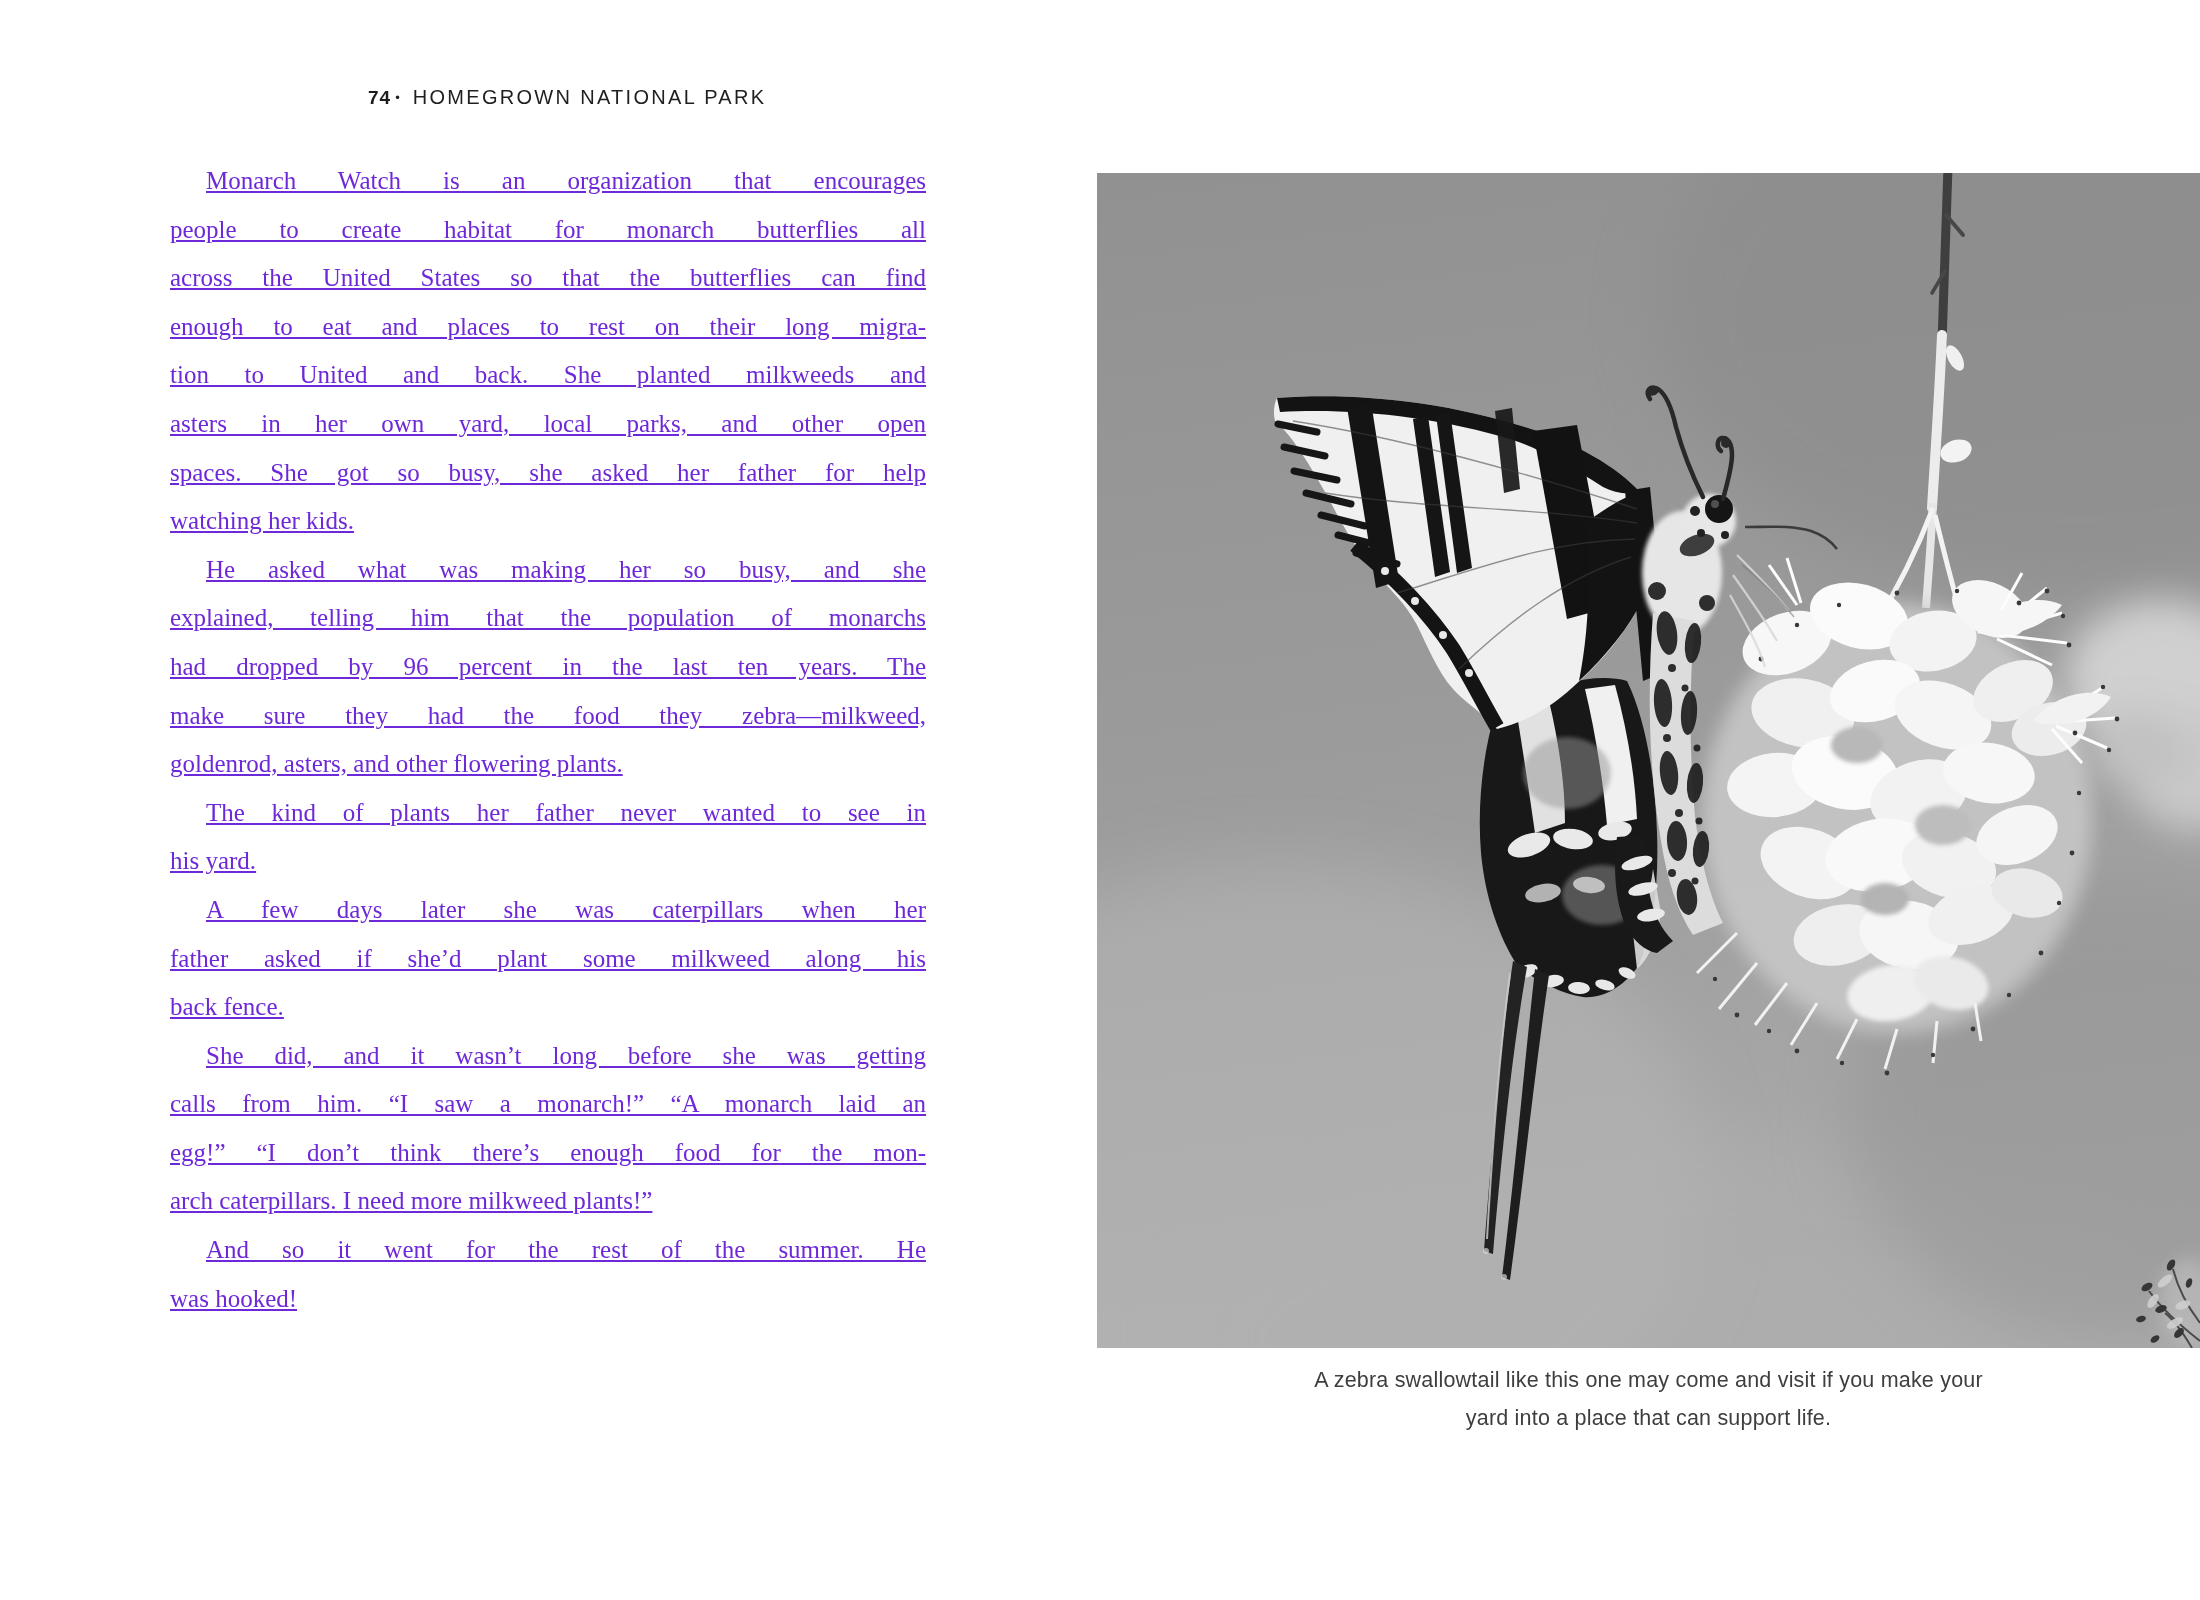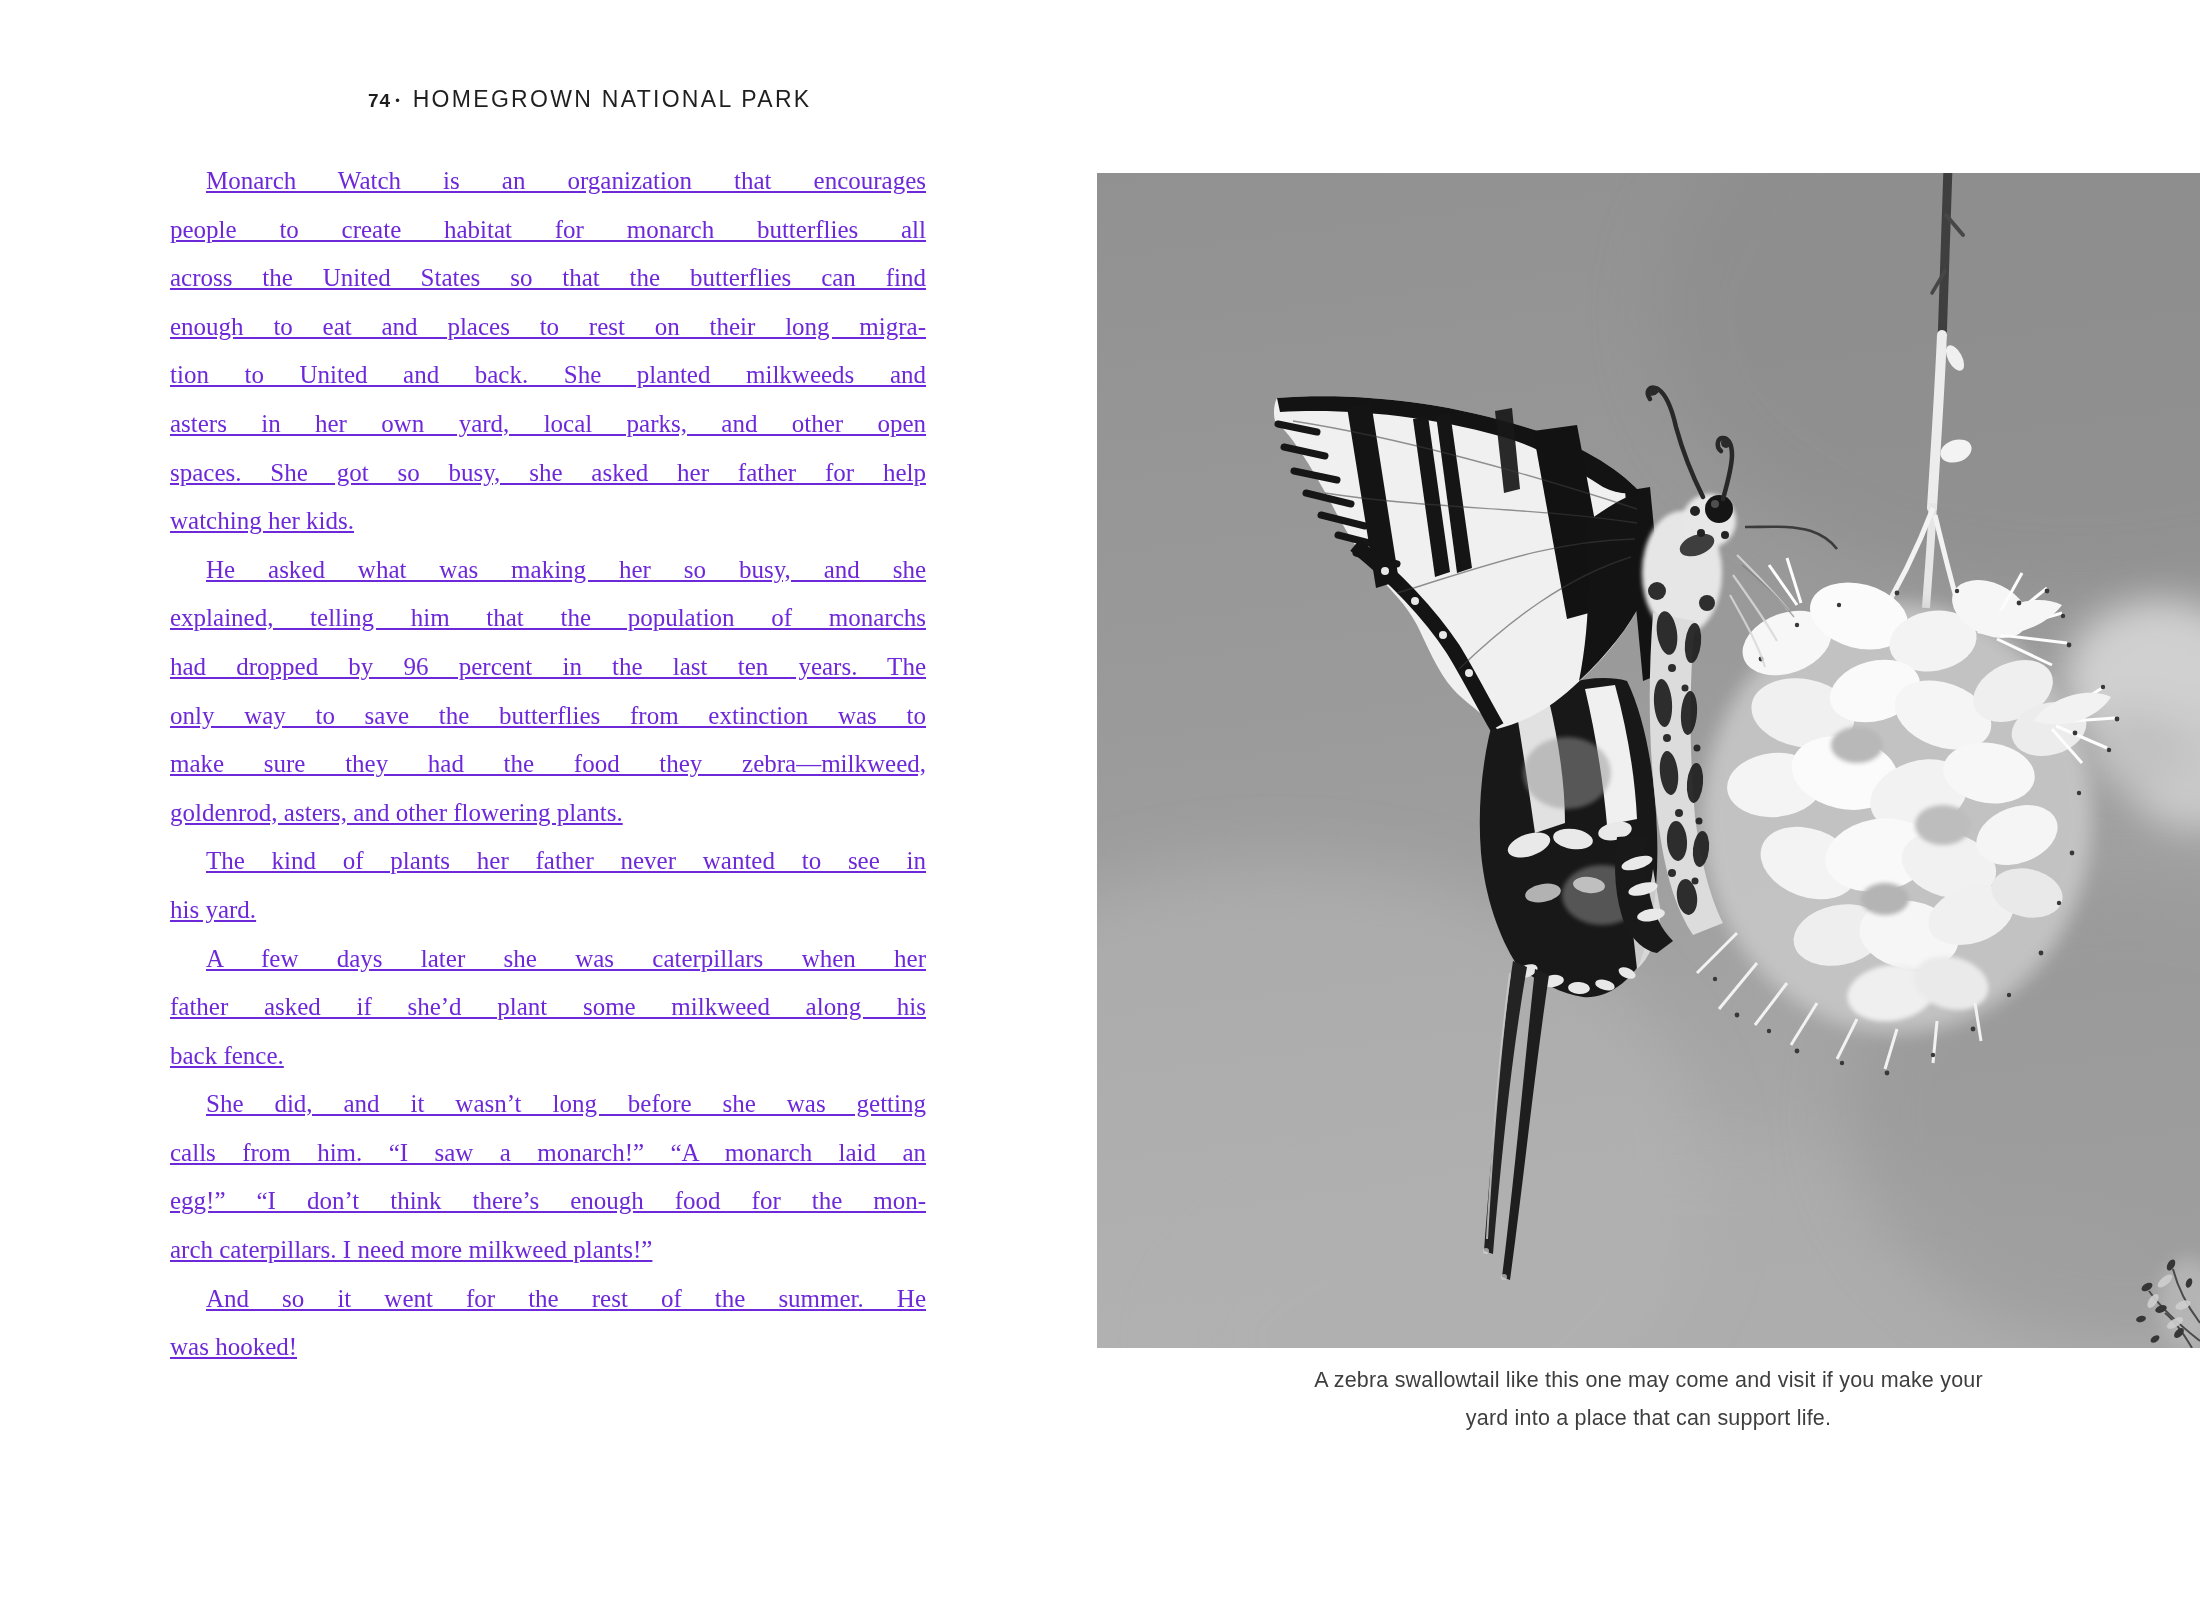--- a/index.html
+++ b/index.html
@@ -2,21 +2,21 @@
 <html><head>
 <meta charset="utf-8">
 <style>
   html,body{margin:0;padding:0;}
   body{width:2200px;height:1600px;background:#ffffff;position:relative;overflow:hidden;
        font-family:"Liberation Serif",serif;}
   .runhead{position:absolute;left:368px;top:86px;white-space:nowrap;
            font-family:"Liberation Sans",sans-serif;color:#1d1d1d;font-size:19px;}
   .runhead .num{font-weight:bold;letter-spacing:1px;margin-right:4px;}
   .runhead .sep{font-size:13px;margin-right:13px;vertical-align:2px;color:#222;}
-  .runhead .title{letter-spacing:2.3px;font-size:23px;color:#1f1f1f;}
+  .runhead .title{letter-spacing:2.3px;font-size:20px;color:#1f1f1f;}
   .bodycol{position:absolute;left:170px;top:157px;width:756px;
            font-size:25px;line-height:48.6px;color:#6d28d9;text-decoration:underline;}
   .ln{text-align:justify;text-align-last:justify;-moz-text-align-last:justify;}
   .ln.last{text-align-last:left;-moz-text-align-last:left;}
   .ln.in{text-indent:36px;}
   .photo{position:absolute;left:1097px;top:173px;width:1103px;height:1175px;}
   .photo svg{display:block;}
   .caption{position:absolute;left:1097px;top:1361px;width:1103px;text-align:center;
            font-family:"Liberation Sans",sans-serif;font-size:21.5px;line-height:38px;
            color:#3e3e3e;letter-spacing:0.2px;}
@@ -33,21 +33,20 @@
   <div class="ln">people to create habitat for monarch butterflies all</div>
   <div class="ln">across the United States so that the butterflies can find</div>
   <div class="ln">enough to eat and places to rest on their long migra-</div>
   <div class="ln">tion to United and back. She planted milkweeds and</div>
   <div class="ln">asters in her own yard, local parks, and other open</div>
   <div class="ln">spaces. She got so busy, she asked her father for help</div>
   <div class="ln last">watching her kids.</div>
   <div class="ln in">He asked what was making her so busy, and she</div>
   <div class="ln">explained, telling him that the population of monarchs</div>
   <div class="ln">had dropped by 96 percent in the last ten years. The</div>
-  <div class="ln">only way to save the butterflies from extinction was to</div>
   <div class="ln">make sure they had the food they zebra—milkweed,</div>
   <div class="ln last">goldenrod, asters, and other flowering plants.</div>
   <div class="ln in">The kind of plants her father never wanted to see in</div>
   <div class="ln last">his yard.</div>
   <div class="ln in">A few days later she was caterpillars when her</div>
   <div class="ln">father asked if she’d plant some milkweed along his</div>
   <div class="ln last">back fence.</div>
   <div class="ln in">She did, and it wasn’t long before she was getting</div>
   <div class="ln">calls from him. “I saw a monarch!” “A monarch laid an</div>
   <div class="ln">egg!” “I don’t think there’s enough food for the mon-</div>

